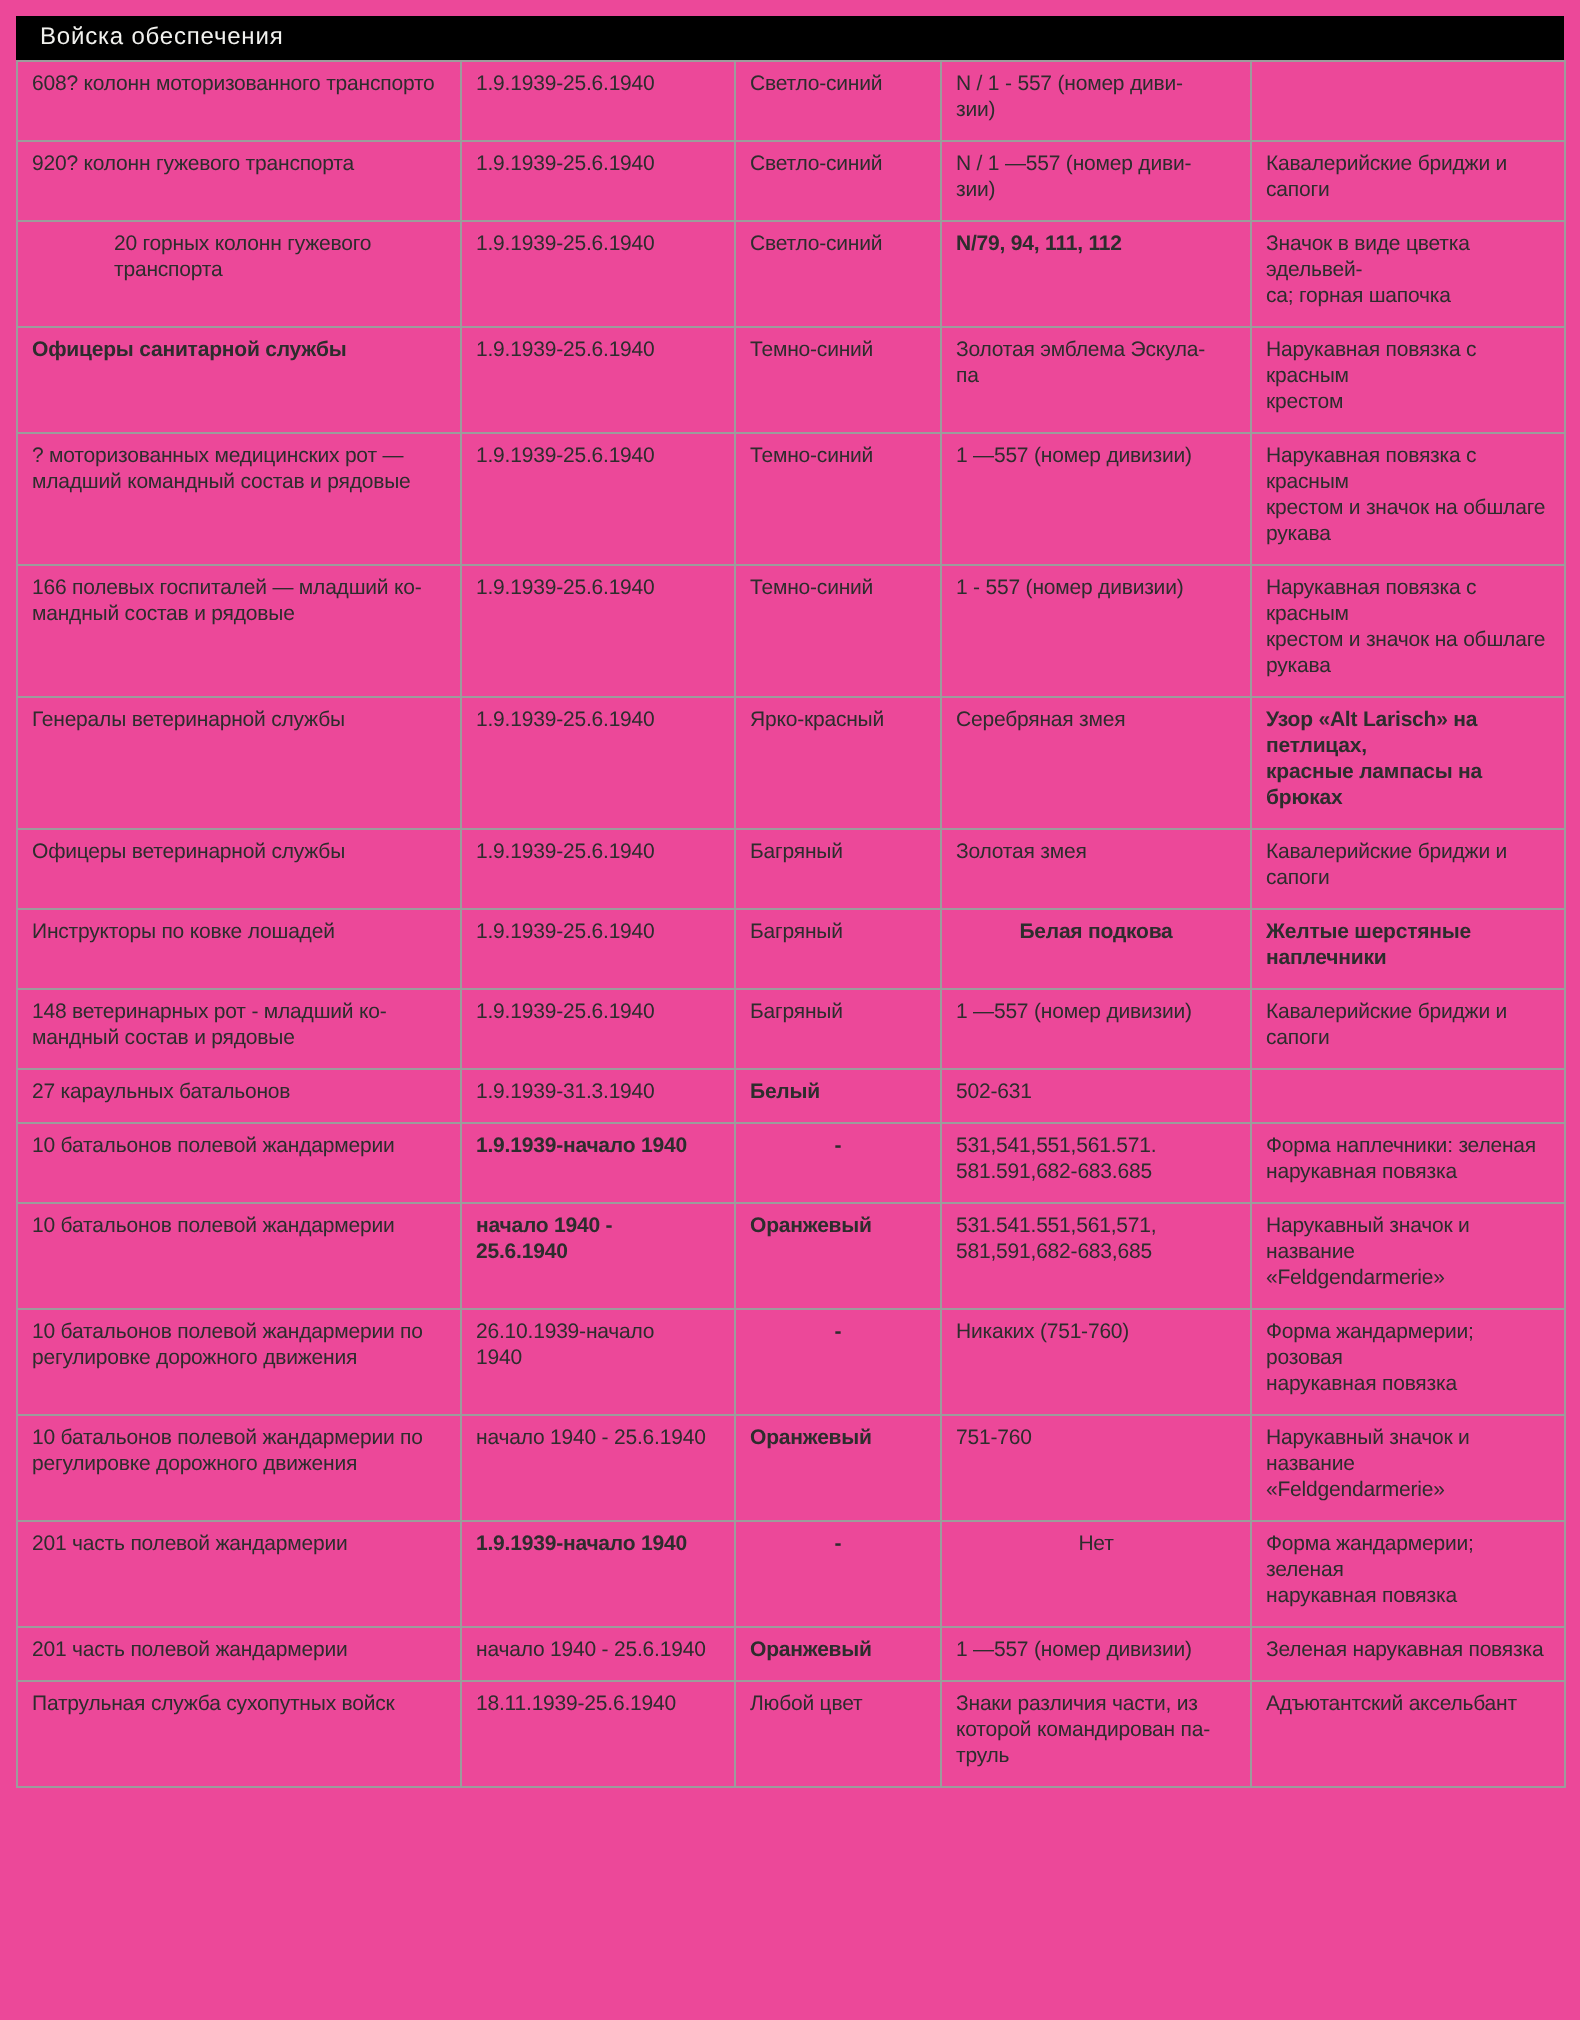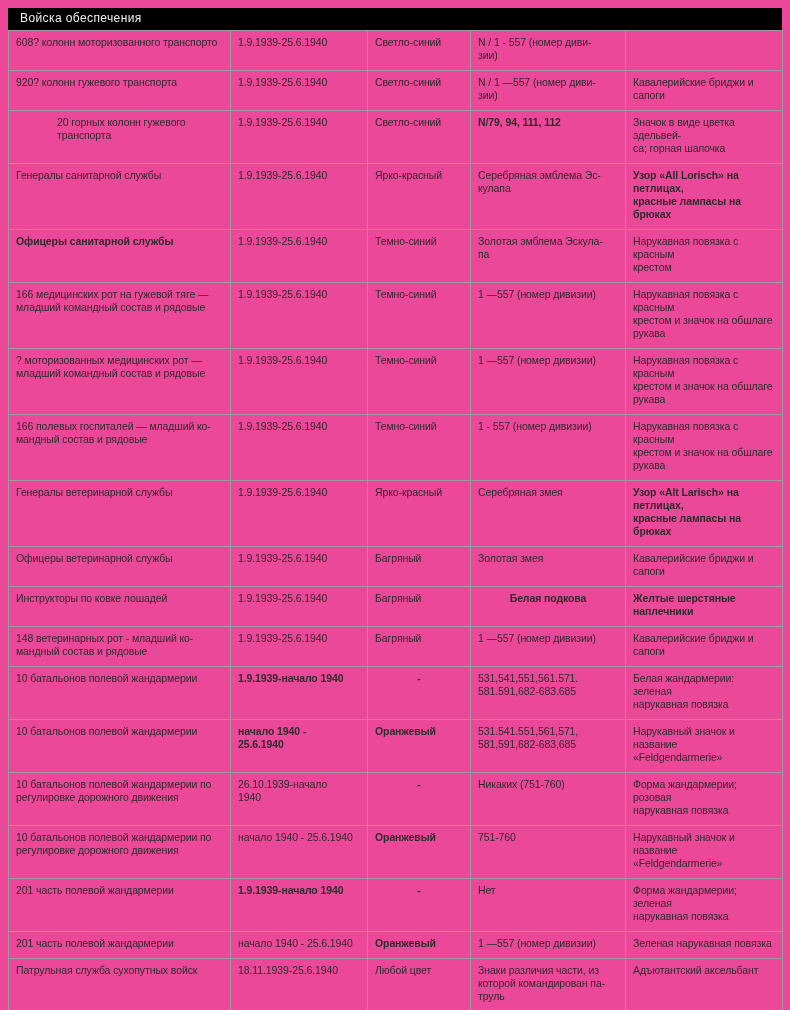--- a/index.html
+++ b/index.html
@@ -80,58 +80,39 @@
           </tr>
           <tr>
             <td style="border-color: rgb(156, 156, 156); padding-left: 48px;">20 горных колонн гужевого транспорта</td>
             <td style="border-color: rgb(156, 156, 156);">1.9.1939-25.6.1940</td>
             <td style="border-color: rgb(156, 156, 156);">Светло-синий</td>
             <td class="b" style="border-color: rgb(156, 156, 156);">N/79, 94, 111, 112</td>
             <td style="border-color: rgb(156, 156, 156);">Значок в виде цветка эдельвей-
 са; горная шапочка</td>
           </tr>
           <tr>
-            <td style="border-color: rgb(156, 156, 156);">Генералы санитарной службы</td>
-            <td style="border-color: rgb(156, 156, 156);">1.9.1939-25.6.1940</td>
-            <td style="border-color: rgb(156, 156, 156);">Ярко-красный</td>
-            <td style="border-color: rgb(156, 156, 156);">Серебряная эмблема Эс-
-кулапа</td>
-            <td class="b" style="border-color: rgb(156, 156, 156);">Узор «All Lorisch» на петлицах,
-красные лампасы на брюках</td>
-          </tr>
-          <tr>
             <td class="b" style="border-color: rgb(156, 156, 156);">Офицеры санитарной службы</td>
             <td style="border-color: rgb(156, 156, 156);">1.9.1939-25.6.1940</td>
             <td style="border-color: rgb(156, 156, 156);">Темно-синий</td>
             <td style="border-color: rgb(156, 156, 156);">Золотая эмблема Эскула-
 па</td>
             <td style="border-color: rgb(156, 156, 156);">Нарукавная повязка с красным
 крестом</td>
           </tr>
           <tr>
-            <td style="border-color: rgb(156, 156, 156);">166 медицинских рот на гужевой тяге —
+            <td style="border-color: rgb(156, 156, 156);">? моторизованных медицинских рот —
 младший командный состав и рядовые</td>
             <td style="border-color: rgb(156, 156, 156);">1.9.1939-25.6.1940</td>
             <td style="border-color: rgb(156, 156, 156);">Темно-синий</td>
             <td style="border-color: rgb(156, 156, 156);">1 —557 (номер дивизии)</td>
             <td style="border-color: rgb(156, 156, 156);">Нарукавная повязка с красным
 крестом и значок на обшлаге
 рукава</td>
           </tr>
           <tr>
-            <td style="border-color: rgb(156, 156, 156);">? моторизованных медицинских рот —
-младший командный состав и рядовые</td>
-            <td style="border-color: rgb(156, 156, 156);">1.9.1939-25.6.1940</td>
-            <td style="border-color: rgb(156, 156, 156);">Темно-синий</td>
-            <td style="border-color: rgb(156, 156, 156);">1 —557 (номер дивизии)</td>
-            <td style="border-color: rgb(156, 156, 156);">Нарукавная повязка с красным
-крестом и значок на обшлаге
-рукава</td>
-          </tr>
-          <tr>
             <td style="border-color: rgb(156, 156, 156);">166 полевых госпиталей — младший ко-
 мандный состав и рядовые</td>
             <td style="border-color: rgb(156, 156, 156);">1.9.1939-25.6.1940</td>
             <td style="border-color: rgb(156, 156, 156);">Темно-синий</td>
             <td style="border-color: rgb(156, 156, 156);">1 - 557 (номер дивизии)</td>
             <td style="border-color: rgb(156, 156, 156);">Нарукавная повязка с красным
 крестом и значок на обшлаге
 рукава</td>
           </tr>
           <tr>
@@ -158,26 +139,33 @@
           </tr>
           <tr>
             <td style="border-color: rgb(156, 156, 156);">148 ветеринарных рот - младший ко-
 мандный состав и рядовые</td>
             <td style="border-color: rgb(156, 156, 156);">1.9.1939-25.6.1940</td>
             <td style="border-color: rgb(156, 156, 156);">Багряный</td>
             <td style="border-color: rgb(156, 156, 156);">1 —557 (номер дивизии)</td>
             <td style="border-color: rgb(156, 156, 156);">Кавалерийские бриджи и сапоги</td>
           </tr>
           <tr>
+            <td style="border-color: rgb(156, 156, 156);">27 караульных батальонов</td>
+            <td style="border-color: rgb(156, 156, 156);">1.9.1939-31.3.1940</td>
+            <td class="b" style="border-color: rgb(156, 156, 156);">Белый</td>
+            <td style="border-color: rgb(156, 156, 156);">502-631</td>
+            <td style="border-color: rgb(156, 156, 156);"></td>
+          </tr>
+          <tr>
             <td style="border-color: rgb(156, 156, 156);">10 батальонов полевой жандармерии</td>
             <td class="b" style="border-color: rgb(156, 156, 156);">1.9.1939-начало 1940</td>
             <td class="dash" style="border-color: rgb(156, 156, 156);">-</td>
             <td style="border-color: rgb(156, 156, 156);">531,541,551,561.571.
 581.591,682-683.685</td>
-            <td style="border-color: rgb(156, 156, 156);">Белая жандармерии: зеленая
+            <td style="border-color: rgb(156, 156, 156);">Форма наплечники: зеленая
 нарукавная повязка</td>
           </tr>
           <tr>
             <td style="border-color: rgb(156, 156, 156);">10 батальонов полевой жандармерии</td>
             <td class="b" style="border-color: rgb(156, 156, 156);">начало 1940 -
 25.6.1940</td>
             <td class="b" style="border-color: rgb(156, 156, 156);">Оранжевый</td>
             <td style="border-color: rgb(156, 156, 156);">531.541.551,561,571,
 581,591,682-683,685</td>
             <td style="border-color: rgb(156, 156, 156);">Нарукавный значок и название
@@ -199,21 +187,21 @@
             <td style="border-color: rgb(156, 156, 156);">начало 1940 - 25.6.1940</td>
             <td class="b" style="border-color: rgb(156, 156, 156);">Оранжевый</td>
             <td style="border-color: rgb(156, 156, 156);">751-760</td>
             <td style="border-color: rgb(156, 156, 156);">Нарукавный значок и название
 «Feldgendarmerie»</td>
           </tr>
           <tr>
             <td style="border-color: rgb(156, 156, 156);">201 часть полевой жандармерии</td>
             <td class="b" style="border-color: rgb(156, 156, 156);">1.9.1939-начало 1940</td>
             <td class="dash" style="border-color: rgb(156, 156, 156);">-</td>
-            <td style="border-color: rgb(156, 156, 156);">Нет</td>
+            <td style="border-color: rgb(156, 156, 156); text-align: center;">Нет</td>
             <td style="border-color: rgb(156, 156, 156);">Форма жандармерии; зеленая
 нарукавная  повязка</td>
           </tr>
           <tr>
             <td style="border-color: rgb(156, 156, 156);">201 часть полевой жандармерии</td>
             <td style="border-color: rgb(156, 156, 156);">начало 1940 - 25.6.1940</td>
             <td class="b" style="border-color: rgb(156, 156, 156);">Оранжевый</td>
             <td style="border-color: rgb(156, 156, 156);">1 —557 (номер дивизии)</td>
             <td style="border-color: rgb(156, 156, 156);">Зеленая нарукавная повязка</td>
           </tr>

